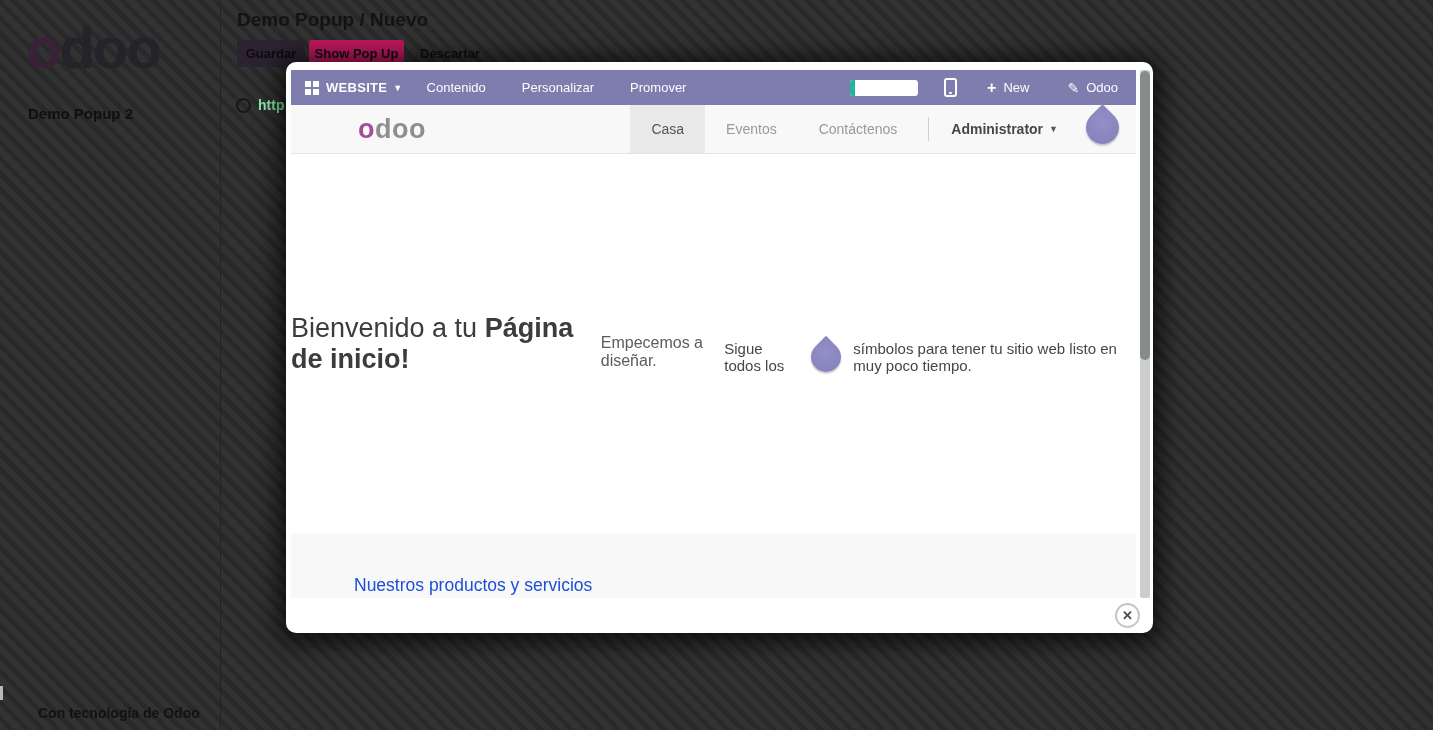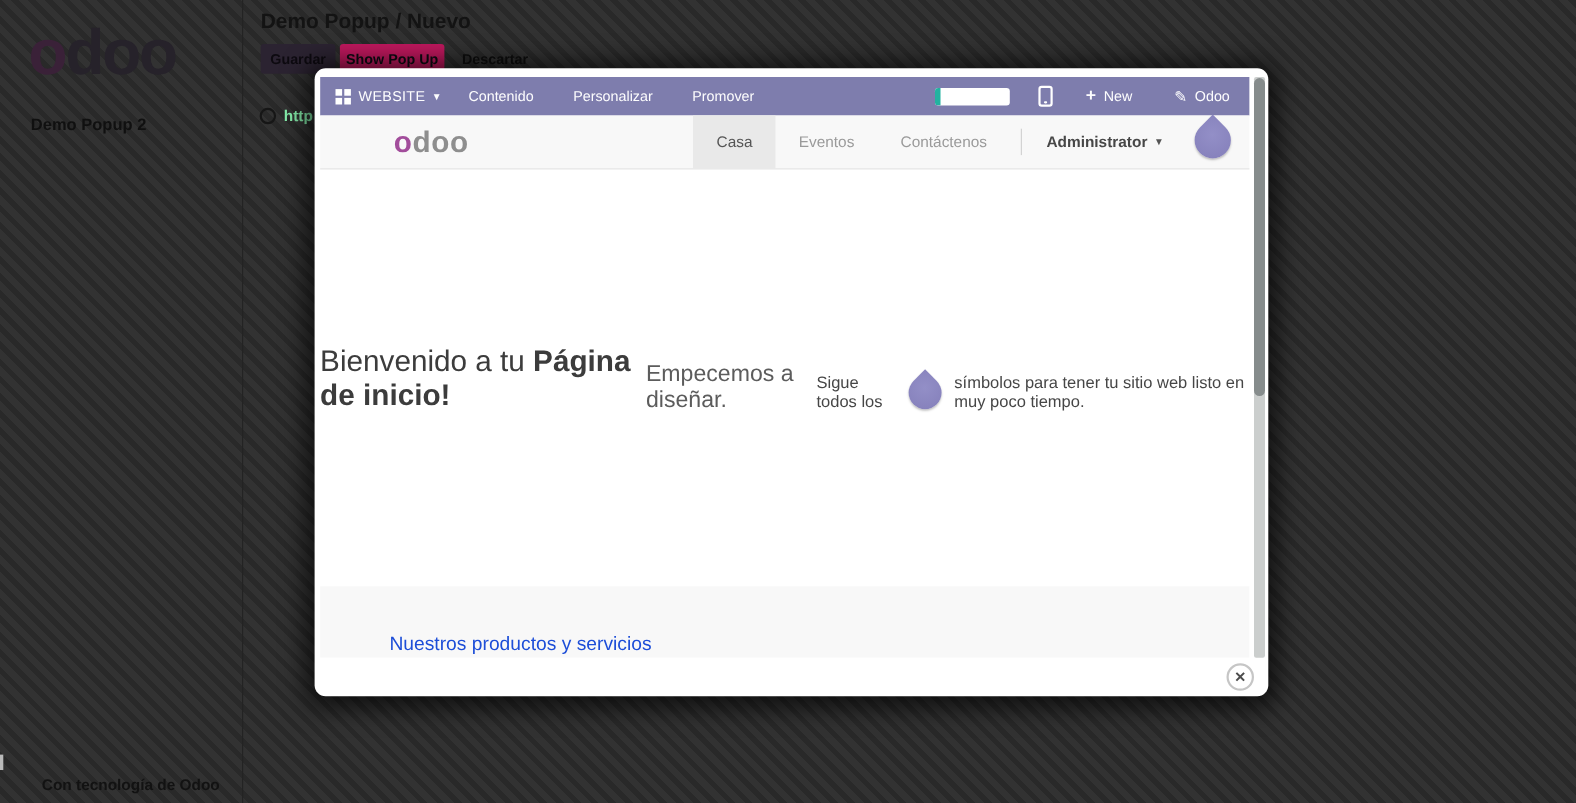--- a/index.html
+++ b/index.html
@@ -35,21 +35,21 @@
   }
   .iframe-wrap { position:absolute; left:5px; top:8px; width:859px; height:528px; display:flex; }
   .site-col { width:845px; height:528px; overflow:hidden; display:flex; flex-direction:column; background:#fff; }
 
   
   .admin-bar { height:35px; background:#7e7dad; display:flex; align-items:center; color:#fdfdfe; font-size:13px; flex:none; }
   .admin-left { display:flex; align-items:center; padding-left:14px; }
   .grid-icon { display:inline-grid; grid-template-columns:6px 6px; grid-template-rows:6px 6px; gap:2px; margin-right:7px; }
   .grid-icon span { background:#ffffff; }
   .menu-item { margin-right:0; padding:0 18px; cursor:pointer; }
-  .website-item { padding:0 6px 0 0; font-weight:normal; letter-spacing:0.3px; display:flex; align-items:center; }
+  .website-item { padding:0 6px 0 0; font-weight:bold; letter-spacing:0.3px; display:flex; align-items:center; }
   .caret { font-size:9px; margin-left:6px; }
   .admin-right { margin-left:auto; display:flex; align-items:center; padding-right:18px; }
   .lang-input { width:68px; height:16px; background:#ffffff; border:none; border-radius:3px; position:relative; overflow:hidden; margin-right:26px; }
   .lang-input .cap { position:absolute; left:0; top:0; width:5px; height:16px; background:#23b2a0; }
   .phone-icon { width:13px; height:19px; border:2px solid #fff; border-radius:3px; position:relative; margin-right:30px; }
   .phone-icon:after { content:""; position:absolute; left:3px; bottom:1px; width:3px; height:2px; background:#fff; border-radius:1px; }
   .tb-btn { display:flex; align-items:center; cursor:pointer; }
   .tb-btn .plus { font-size:16px; font-weight:bold; margin-right:7px; }
   .tb-btn .pencil { font-size:14px; margin-right:7px; }
   .tb-new { margin-right:38px; }
@@ -72,21 +72,21 @@
     transform:rotate(45deg);
     box-shadow:1px 1px 2px rgba(0,0,0,0.25);
   }
   .drop-nav { position:absolute; width:33px; height:33px; right:17px; top:6px; }
   .drop-inline { width:30px; height:30px; display:inline-block; flex:none; }
 
   
   .hero { height:379px; display:flex; flex-direction:row; align-items:center; justify-content:center; flex:none; background:#fff; }
   .hero-title { font-size:27px; color:#3c3c3c; font-weight:500; }
   .hero-title b { font-weight:800; }
-  .hero-sub { font-size:21px; color:#5c5c5c; font-weight:400; margin-top:17px; }
+  .hero-sub { font-size:16px; color:#5c5c5c; font-weight:400; margin-top:17px; }
   .hero-hint { margin-top:27px; display:flex; align-items:center; font-size:15px; color:#464646; }
   .hero-hint .t1 { margin-right:12px; }
   .hero-hint .t2 { margin-left:12px; }
 
   
   .products { flex:1; background:#f8f8f8; padding:42px 0 0 63px; }
   .products h2 { font-size:17.5px; color:#1d4ed8; font-weight:400; }
 
   
   .scrollbar { width:10px; height:528px; background:#cbcecd; margin-left:4px; border-radius:2px; position:relative; }

